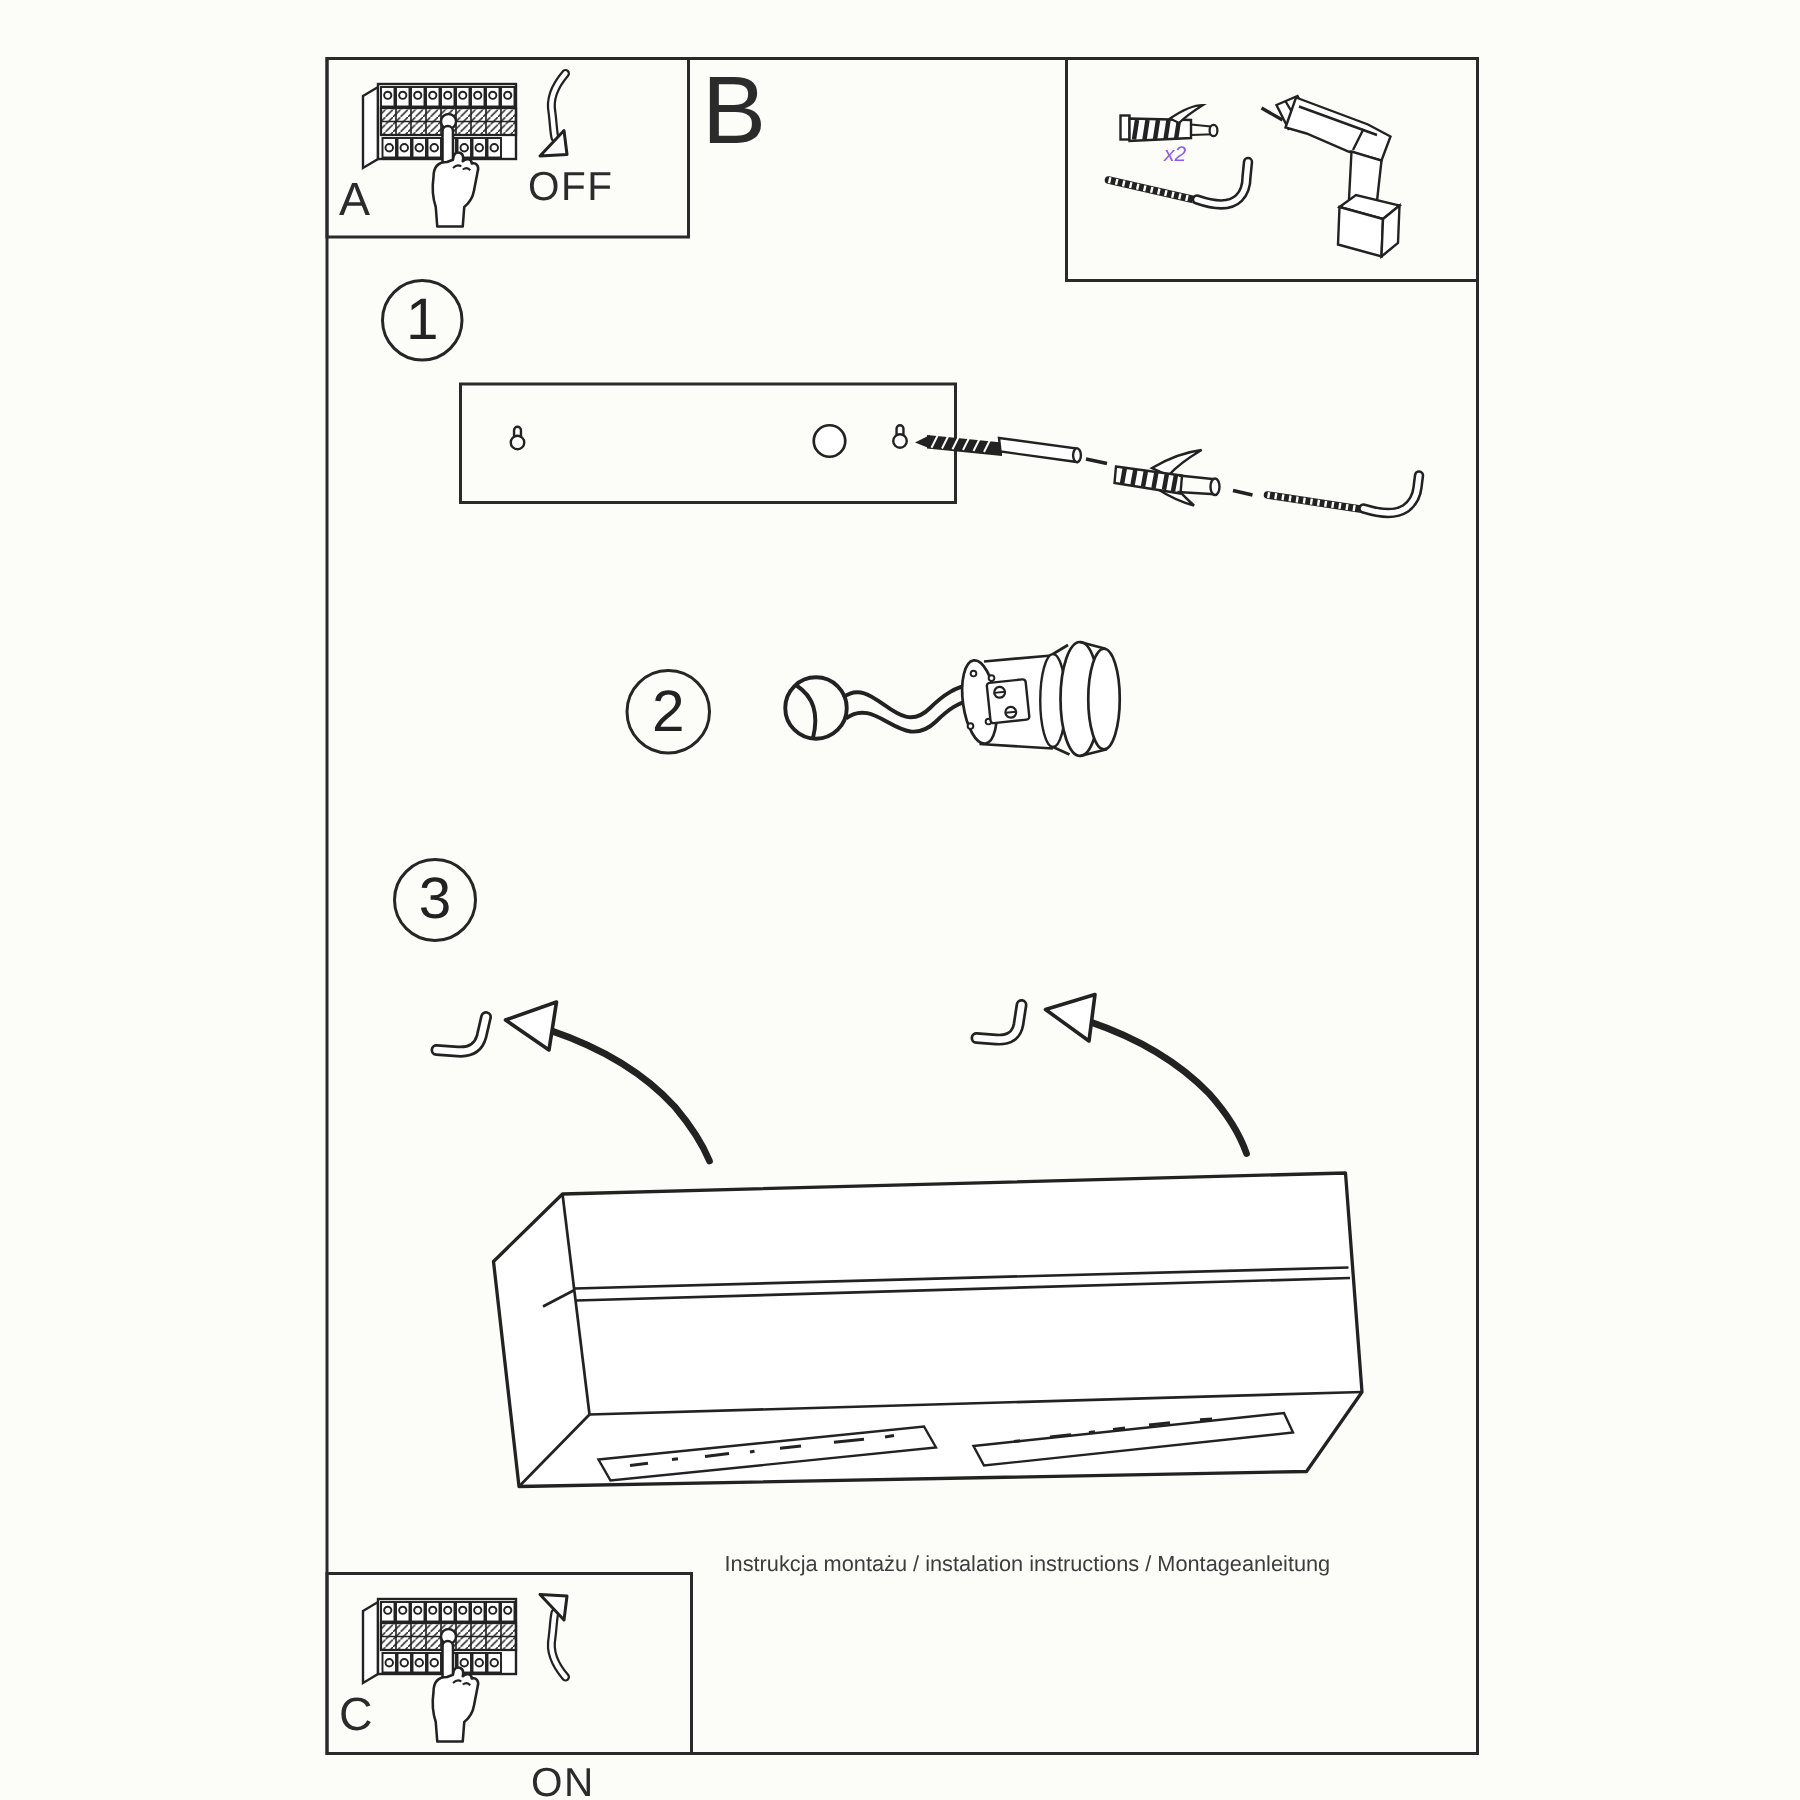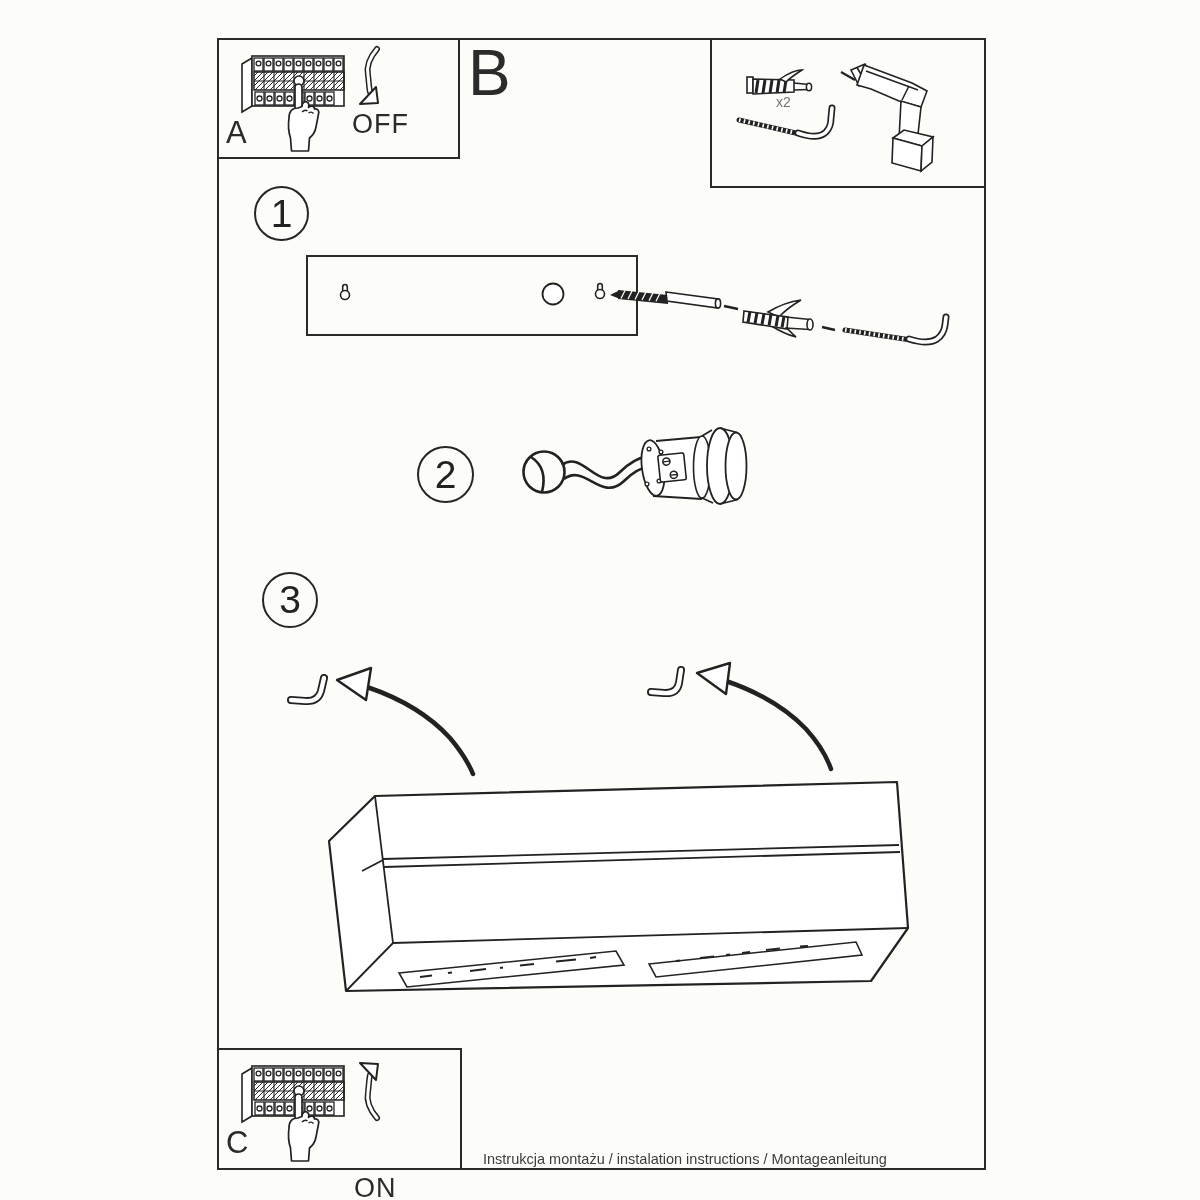--- a/index.html
+++ b/index.html
@@ -21,22 +21,22 @@
   }
   .c1{left:254px;top:186px;width:55px;height:55px;}
   .c2{left:417px;top:446px;width:57px;height:57px;}
   .c3{left:262px;top:572px;width:56px;height:56px;}
   .lbl{position:absolute;color:#2b2b2b;white-space:nowrap;}
   .lbl-a{left:226px;top:115px;font-size:31px;}
   .lbl-b{left:468px;top:36px;font-size:64px;}
   .lbl-c{left:226px;top:1125px;font-size:31px;}
   .action-off{left:352px;top:109px;font-size:27px;letter-spacing:1px;}
   .action-on{left:354px;top:1173px;font-size:27px;letter-spacing:1px;}
-  .x2{left:776px;top:94px;font-size:14px;color:#737373;}
-  .footer{position:absolute;left:483px;top:1148px;font-size:14.5px;line-height:22px;color:#3d3d3d;}
+  .x2{left:776px;top:94px;font-size:14px;color:#8b5cf6;font-style:italic;}
+  .footer{position:absolute;left:483px;top:1032px;font-size:14.5px;line-height:22px;color:#3d3d3d;}
   svg.art{position:absolute;left:0;top:0;pointer-events:none;}
 </style>
 </head>
 <body>
 
 <div class="box page-border"></div>
 <div class="box box-a"></div>
 <div class="box box-tools"></div>
 <div class="box box-c"></div>
 <div class="box plate"></div>

